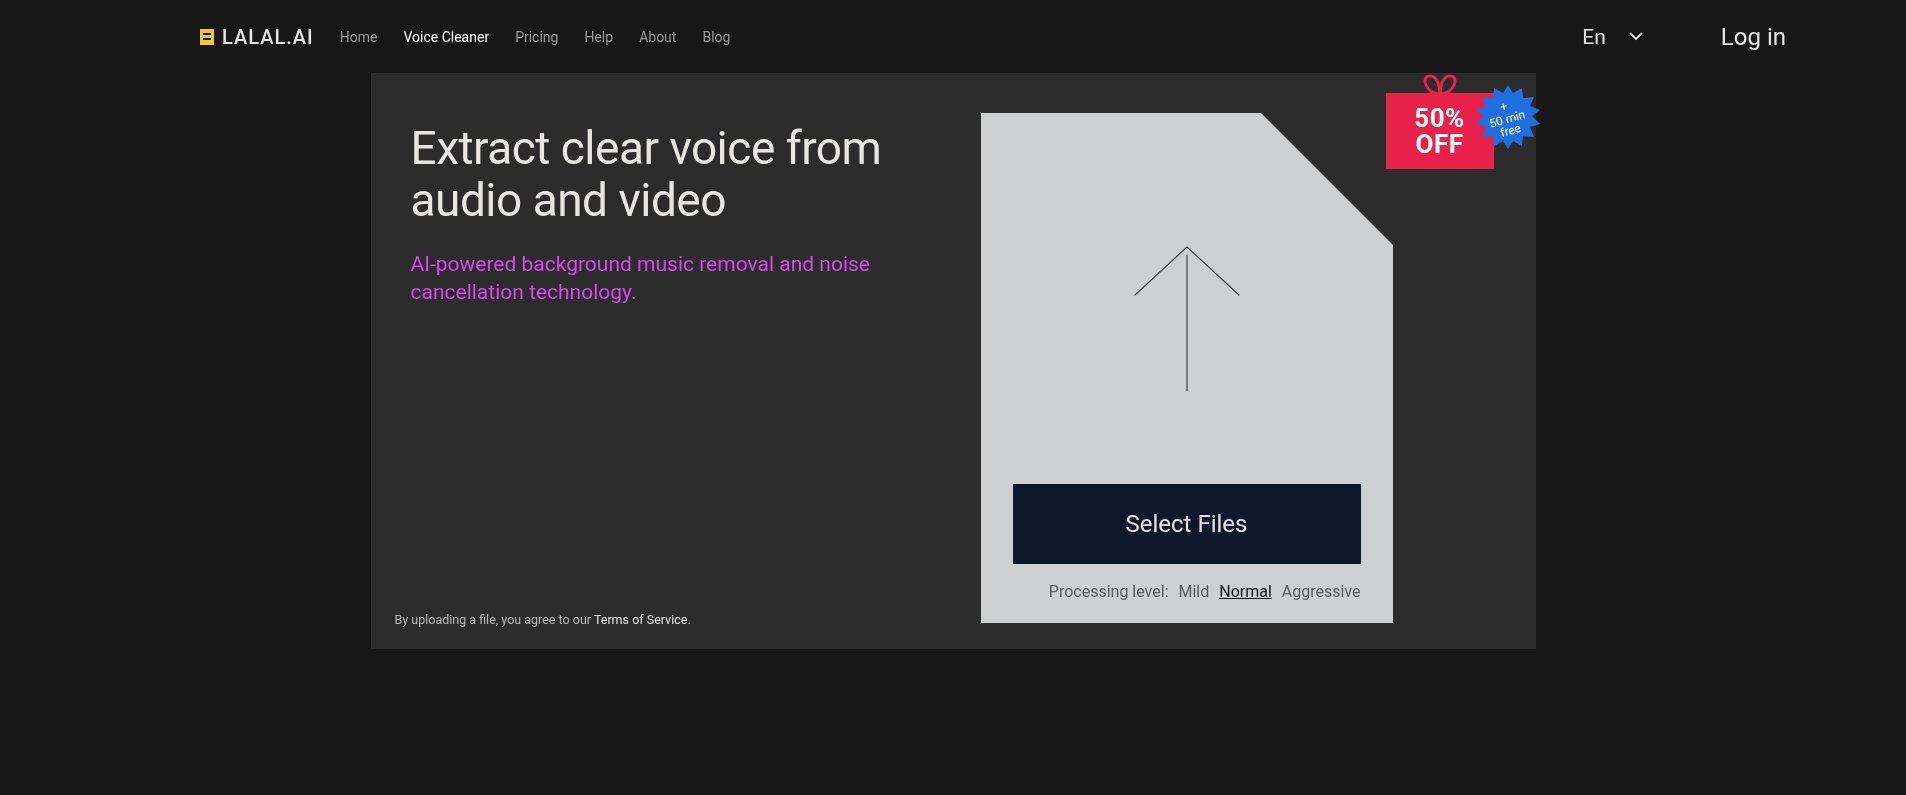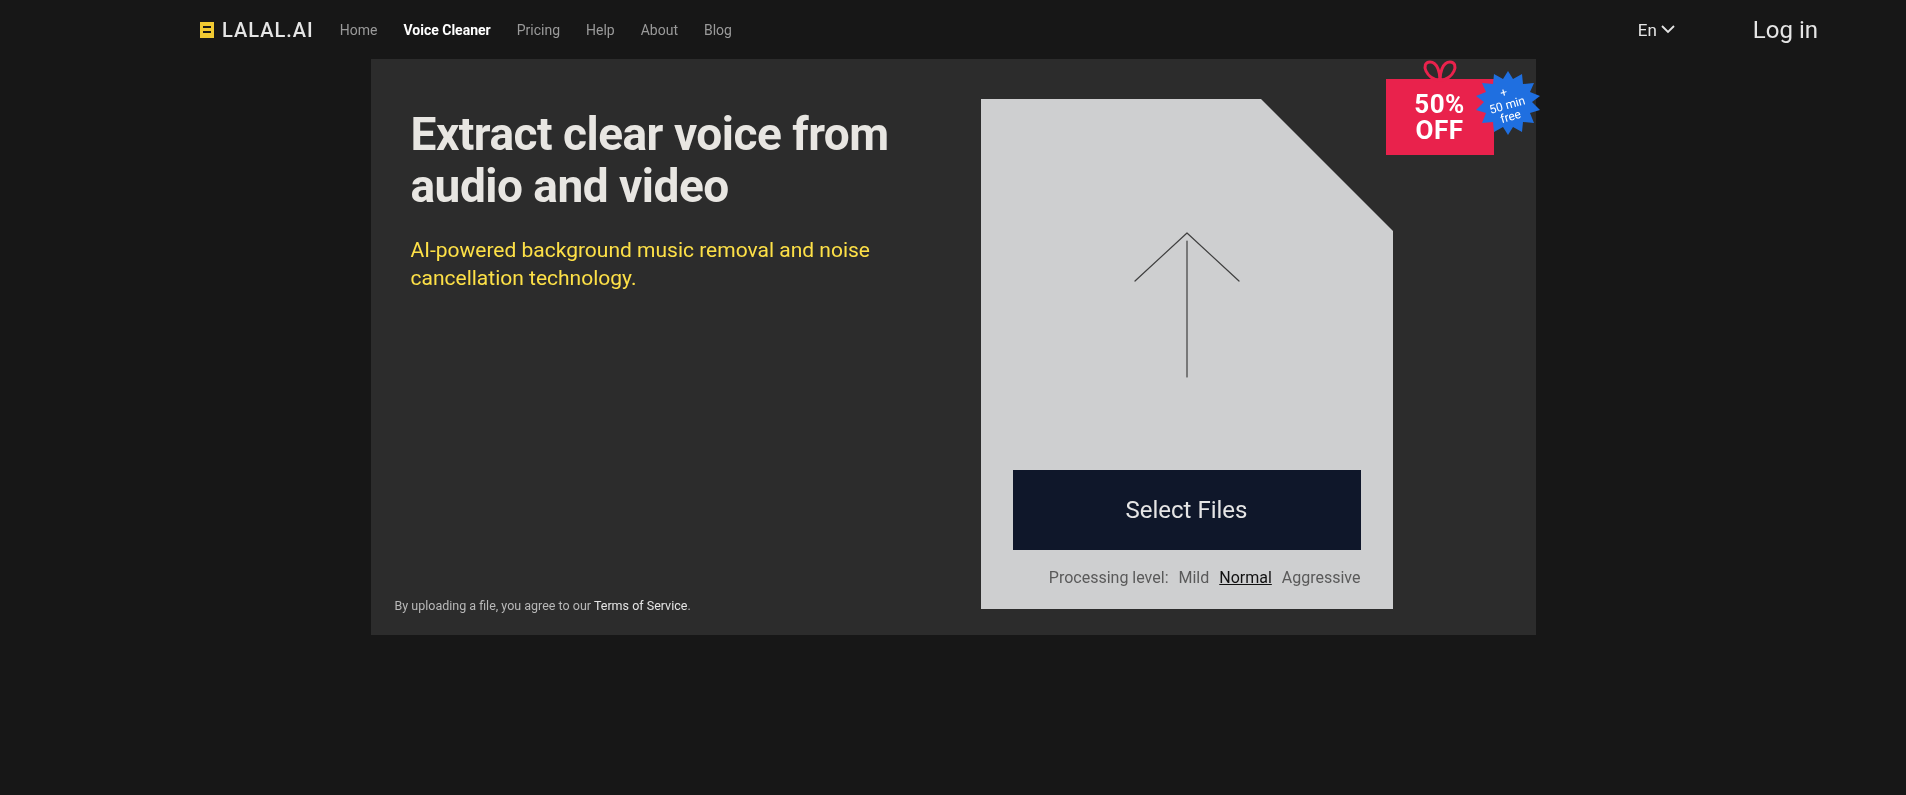--- a/index.html
+++ b/index.html
@@ -5,24 +5,24 @@
 * { margin:0; padding:0; box-sizing:border-box; }
 body {
   background:#171717;
   font-family:-apple-system,BlinkMacSystemFont,"Segoe UI",Roboto,Helvetica,Arial,sans-serif;
   color:#e5e5e5;
   width:1906px;
   height:795px;
 }
 .nav {
   width:1906px;
-  height:59px;
-  display:flex;
-  align-items:center;
-  padding:0 88px 0 200px;
+  height:73px;
+  display:flex;
+  align-items:center;
+  padding:0 120px 0 200px;
   background:#171717;
 }
 .nav-left { display:flex; align-items:center; gap:26px; }
 .logo {
   display:flex;
   align-items:center;
   gap:8px;
   font-size:20px;
   font-weight:500;
   letter-spacing:1px;
@@ -41,47 +41,47 @@
   background:#171717;
 }
 .logo-icon::before { top:4px; left:3px; width:8px; height:2px; }
 .logo-icon::after  { top:9px; left:3px; width:8px; height:2px; }
 .nav-link {
   font-size:14px;
   color:#9a9a9a;
   cursor:pointer;
   text-align:right;
 }
-.nav-link.active { color:#fff; font-weight:700; }
+.nav-link.active { color:#fff; font-weight:400; }
 .nav-right { margin-left:auto; display:flex; align-items:center; gap:30px; }
-.lang { display:flex; align-items:center; gap:4px; font-size:17px; color:#e5e5e5; cursor:pointer; }
+.lang { display:flex; align-items:center; gap:23px; font-size:21px; color:#e5e5e5; cursor:pointer; }
 .login { font-size:24px; color:#e5e5e5; cursor:pointer;margin-left:48px; }
 
 .card {
   position:relative;
   margin:0 auto;
   width:1165px;
   height:576px;
   background:#2c2c2c;
   padding:40px 40px 20px 40px;
   display:flex;
 }
 .left-col { width:570px; padding-top:10px; }
 .headline {
   font-size:46px;
   line-height:1.12;
-  font-weight:700;
+  font-weight:400;
   color:#e8e6e2;
   letter-spacing:-.5px;
 }
 .sub {
   margin-top:24px;
   font-size:21px;
   line-height:1.35;
-  color:#fde047;
+  color:#d946ef;
 }
 .tos {
   position:absolute;
   left:24px;
   bottom:22px;
   font-size:12.5px;
   color:#b8b8b8;
 }
 .tos a { color:#e5e5e5; text-decoration:none; }
 

